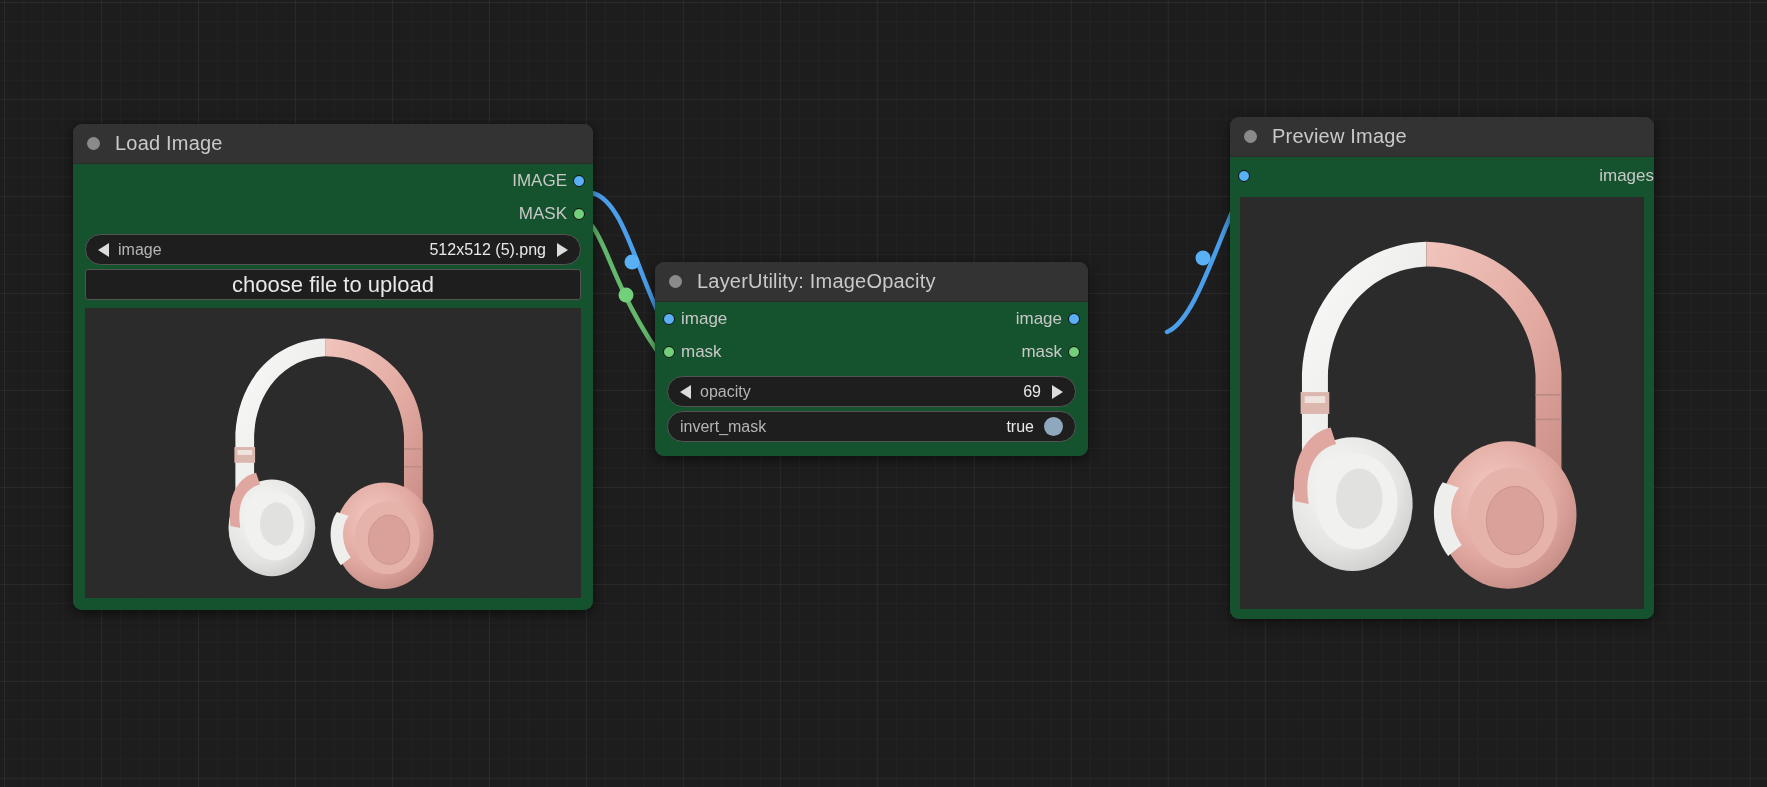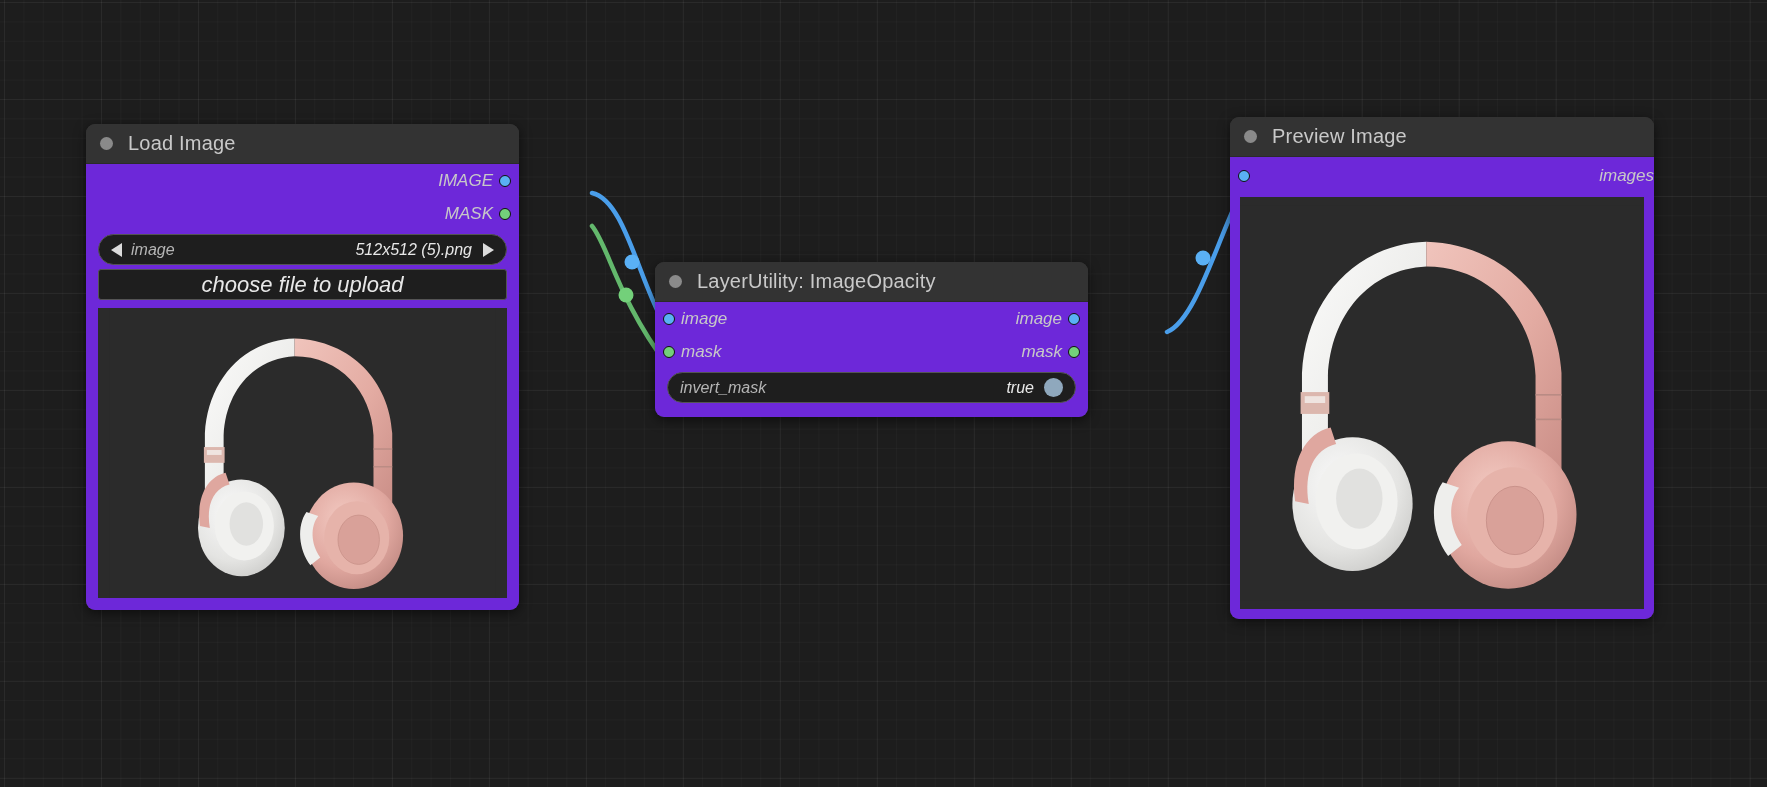--- a/index.html
+++ b/index.html
@@ -64,23 +64,22 @@
   }
   .title-text {
     margin-left: 15px;
     color: #c9c9c9;
     font-size: 20px;
     letter-spacing: 0.2px;
     white-space: nowrap;
   }
   .node-body {
     position: relative;
-    background: #6d28d9;
+    background: #14532d;
     padding-bottom: 10px;
-    font-style: italic;
   }
 
   
   .port-row {
     position: relative;
     height: 33px;
     display: flex;
     align-items: center;
   }
   .port-row.out { justify-content: flex-end; padding-right: 26px; }
@@ -179,21 +178,21 @@
     <path d="M 592 193 C 625 200, 638 280, 668 332" stroke="#4a9eea" stroke-width="4.5" fill="none" stroke-linecap="round"></path>
     <circle cx="632" cy="262" r="7.5" fill="#5ab0f5"></circle>
 
     <path d="M 592 226 C 608 245, 618 300, 668 366" stroke="#63b86c" stroke-width="4.5" fill="none" stroke-linecap="round"></path>
     <circle cx="626" cy="295" r="7.5" fill="#73d07a"></circle>
 
     <path d="M 1167 332 C 1196 320, 1217 240, 1243 188" stroke="#4a9eea" stroke-width="4.5" fill="none" stroke-linecap="round"></path>
     <circle cx="1203" cy="258" r="7.5" fill="#5ab0f5"></circle>
   </svg>
 
-  <div class="node" id="n-load" style="left:86px; top:124px; width:433px;">
+  <div class="node" id="n-load" style="left:73px; top:124px; width:520px;">
     <div class="node-title">
       <span class="title-dot"></span>
       <span class="title-text">Load Image</span>
     </div>
     <div class="node-body">
 
       <div class="port-row out">
         <span class="port-label">IMAGE</span>
         <span class="dot blue right"></span>
       </div>
@@ -285,20 +284,26 @@
         <span class="dot blue right"></span>
       </div>
 
       <div class="port-row" style="justify-content:space-between;padding:0 26px;">
         <span class="dot green left"></span>
         <span class="port-label">mask</span>
         <span class="port-label">mask</span>
         <span class="dot green right"></span>
       </div>
 
+      <div class="widget" style="margin-top:8px;">
+        <span class="arrow left"></span>
+        <span class="w-name">opacity</span>
+        <span class="w-value">69</span>
+        <span class="arrow right"></span>
+      </div>
 
       <div class="widget">
         <span class="w-name">invert_mask</span>
         <span class="w-value">true</span>
         <span class="toggle-knob"></span>
       </div>
 
     </div>
   </div>
 

